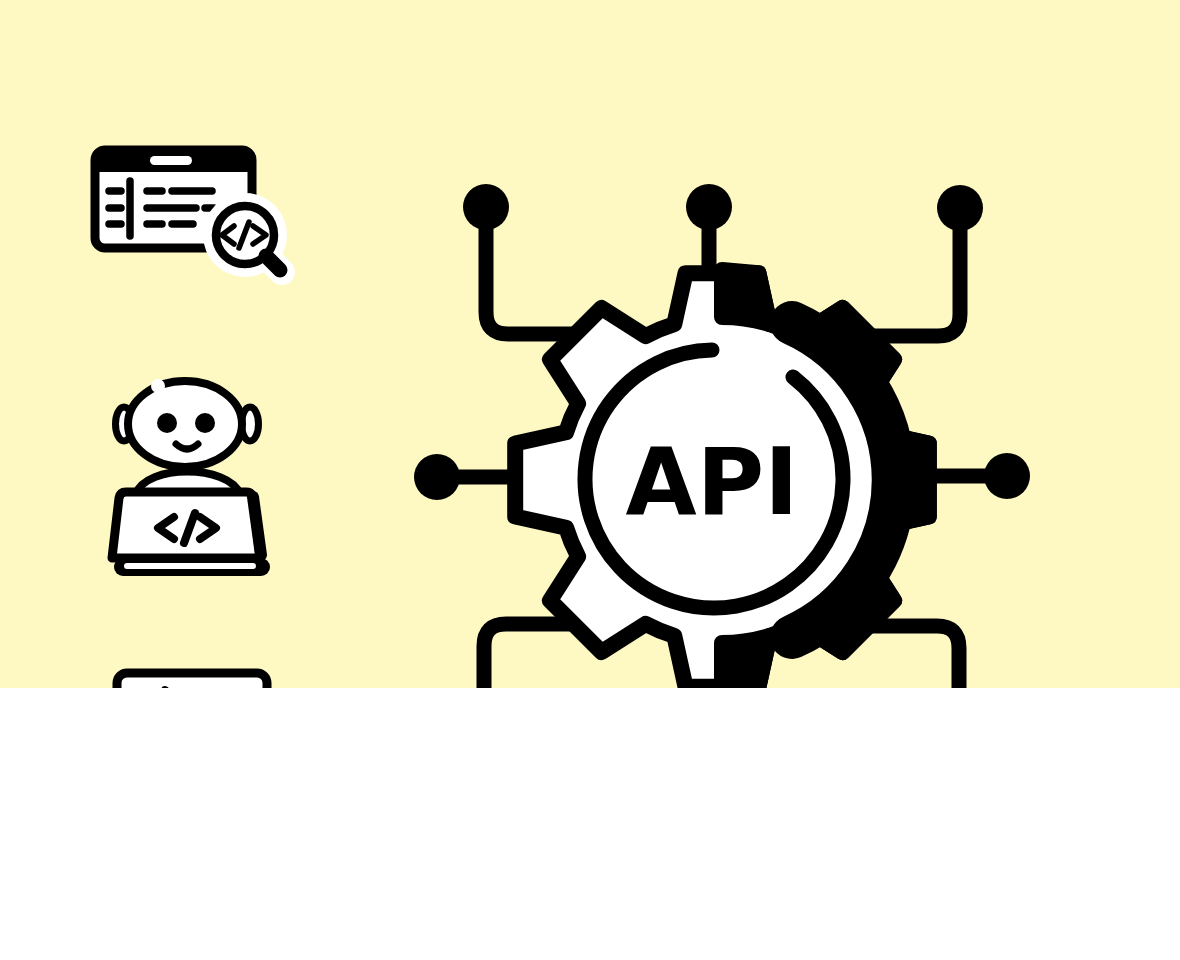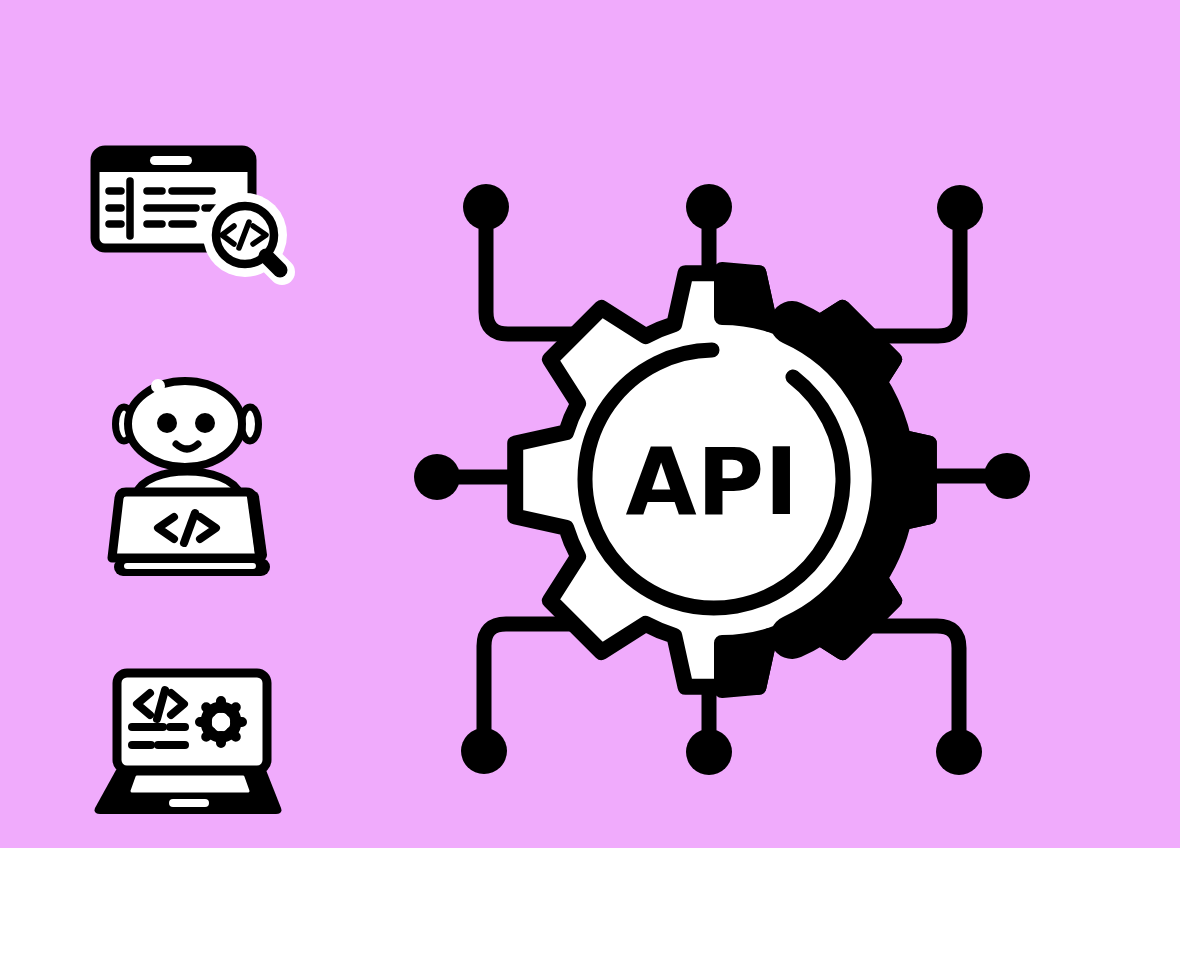--- a/index.html
+++ b/index.html
@@ -1,16 +1,16 @@
 <!DOCTYPE html>
 <html><head>
 <meta charset="utf-8">
 <style>
   html,body{margin:0;padding:0;background:#ffffff;}
-  .canvas{position:relative;width:1180px;height:848px;background:#f0abfc;overflow:hidden;
+  .canvas{position:relative;width:1180px;height:688px;background:#fef9c3;overflow:hidden;
           font-family:"DejaVu Sans", sans-serif;}
   svg{display:block;}
   .ink-stroke{stroke:#000;fill:none;}
 </style>
 </head>
 <body>
 
 <div class="canvas">
 <svg width="1180" height="960" viewBox="0 0 1180 960">
 

